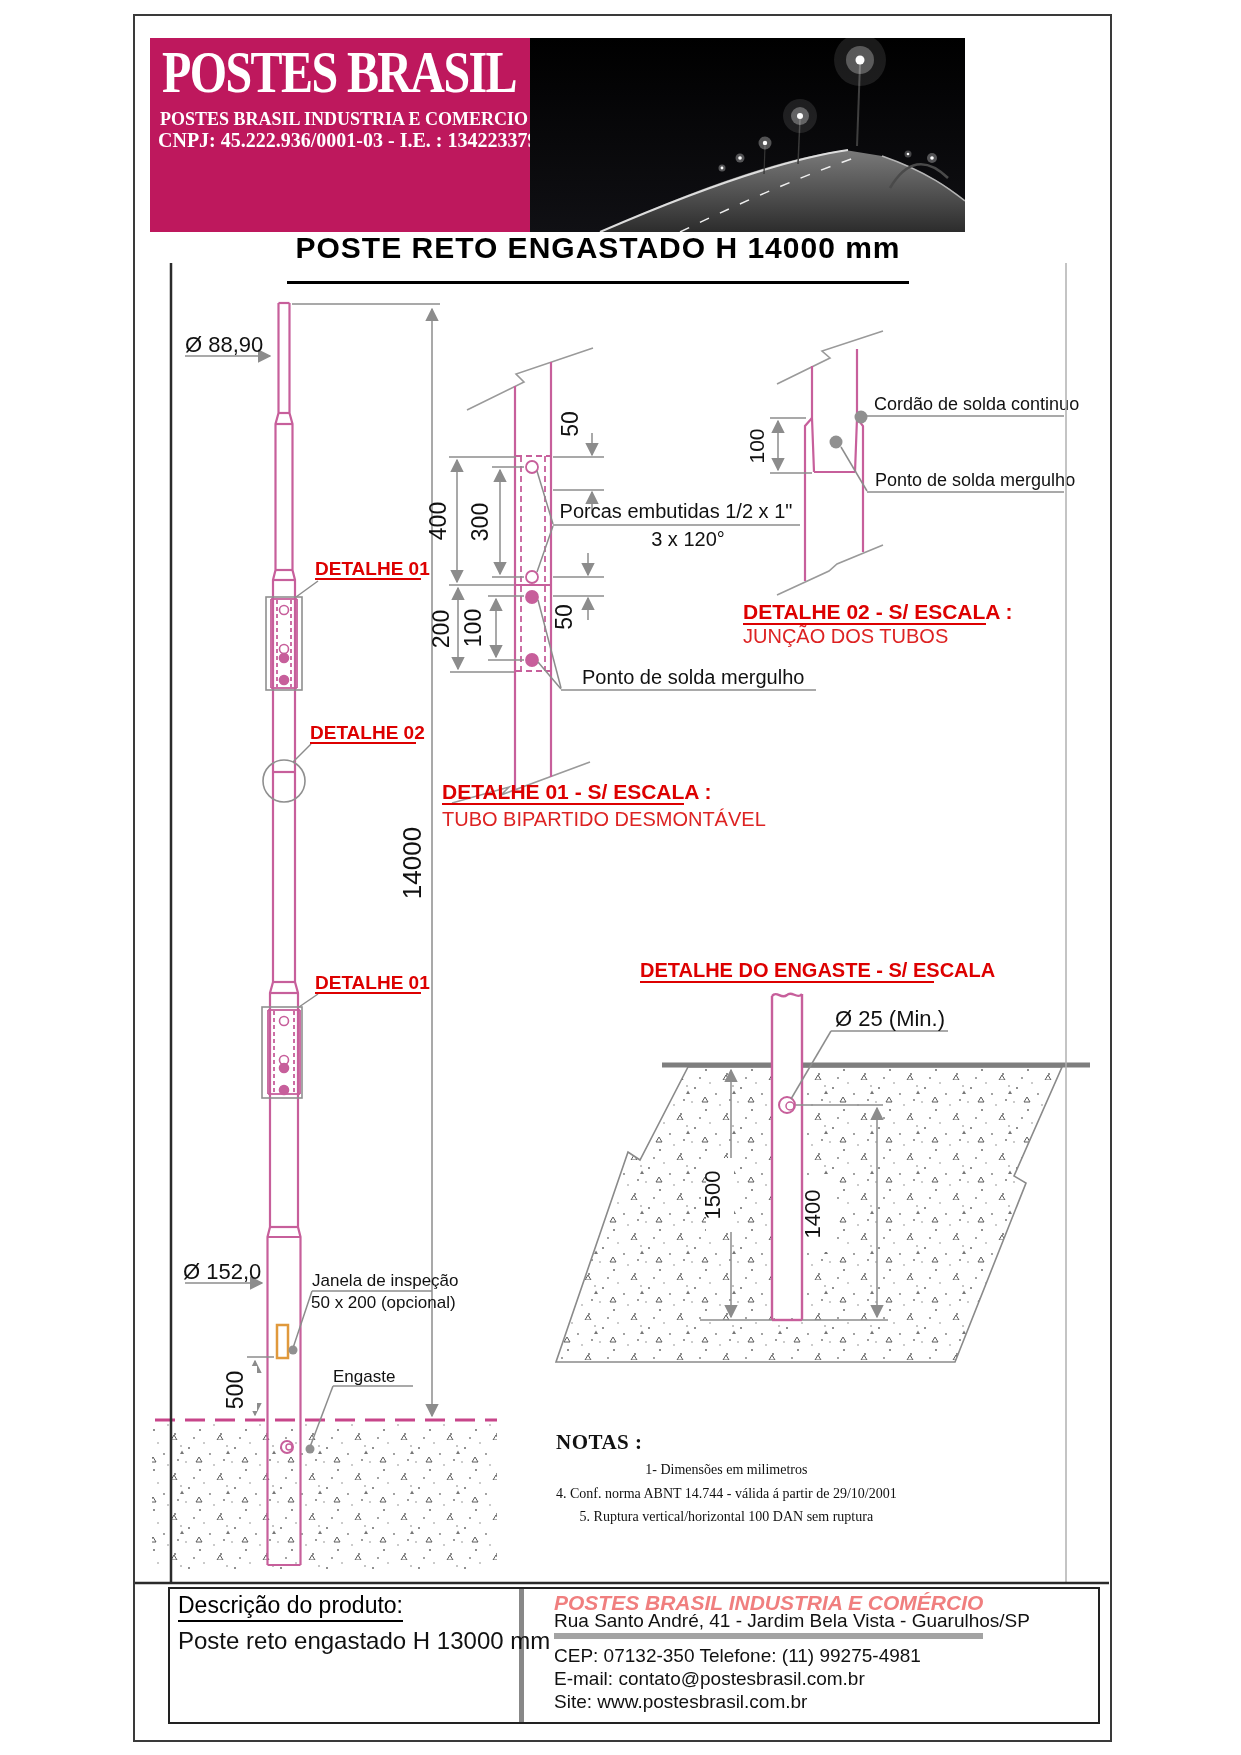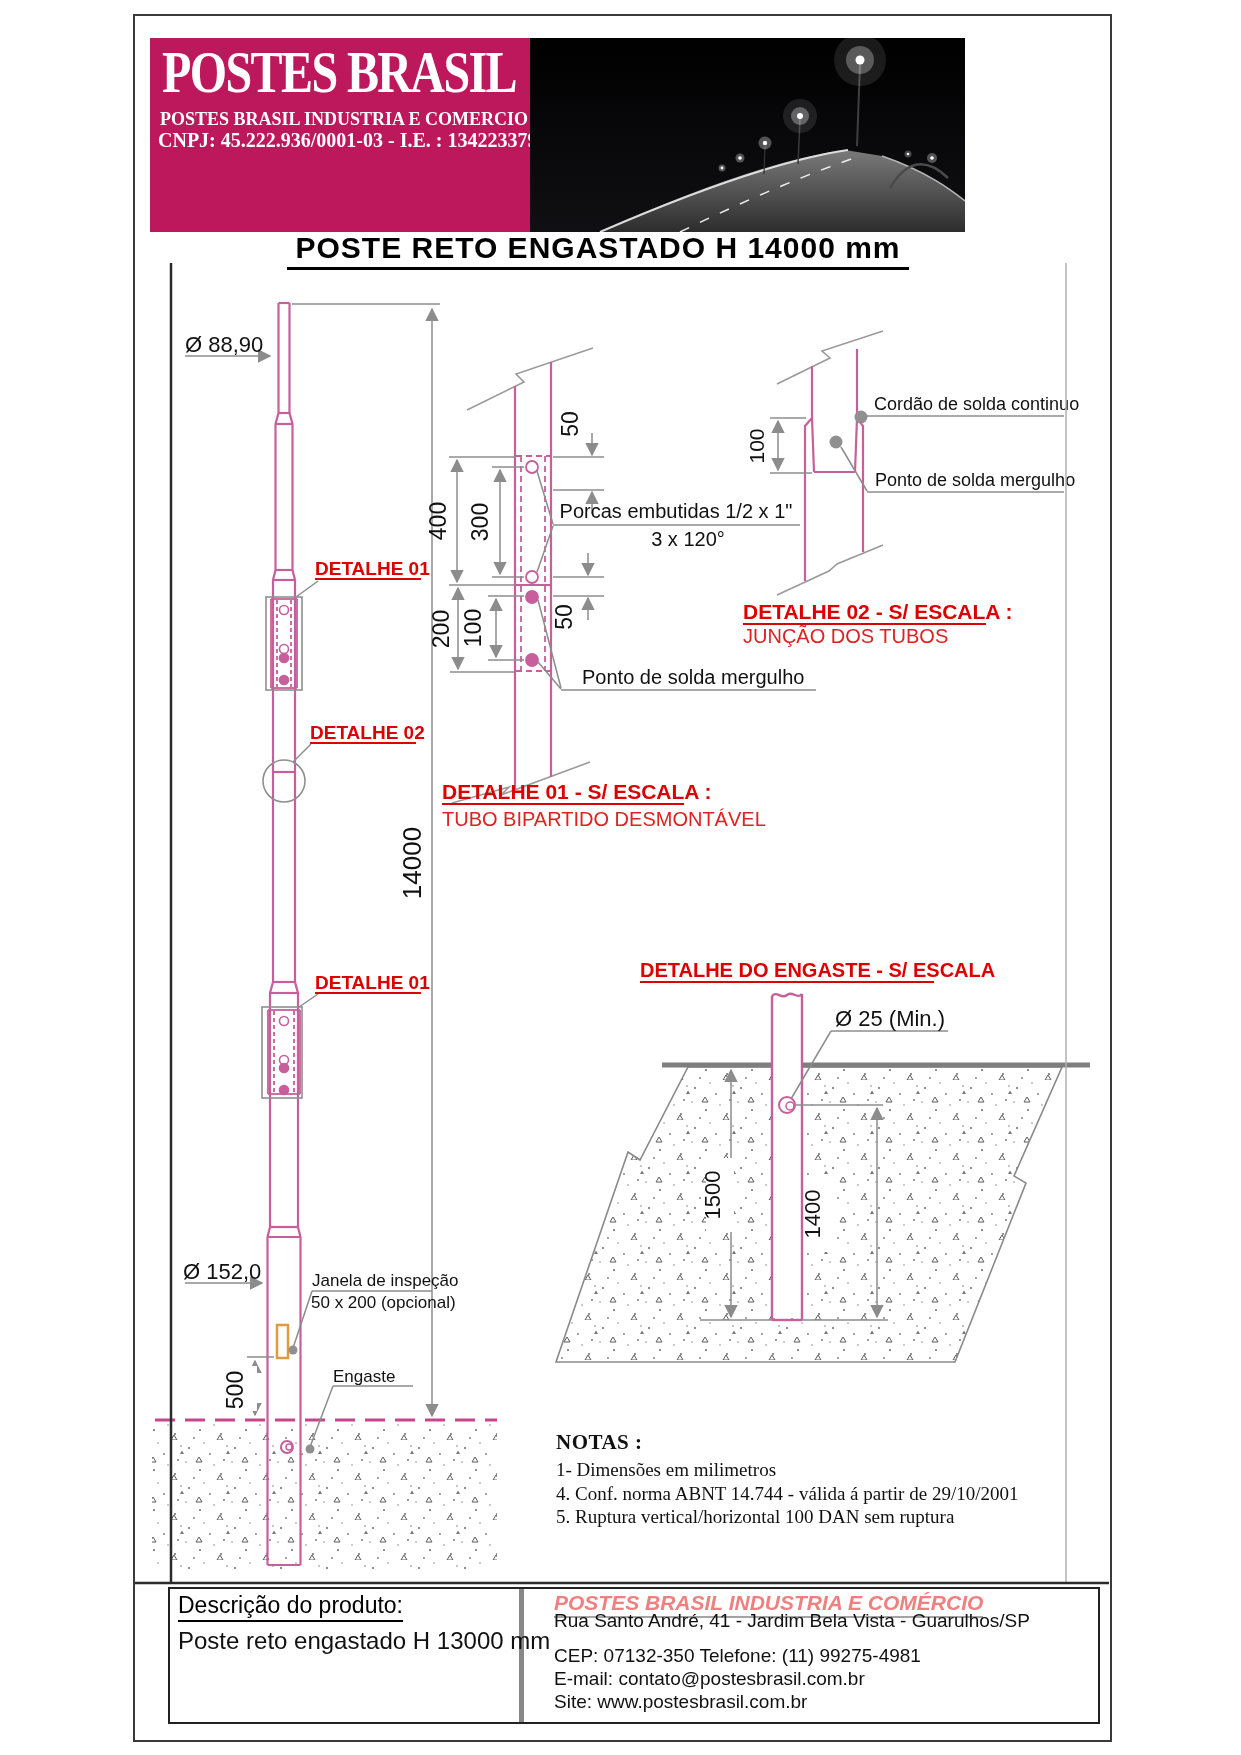--- a/index.html
+++ b/index.html
@@ -7,31 +7,31 @@
   .abs{position:absolute;}
   .page-border{left:133px;top:14px;width:975px;height:1724px;border:2px solid #3a3a3a;}
   
   .banner{left:150px;top:38px;width:815px;height:194px;background:#be185d;overflow:hidden;}
   .brand{left:12px;top:0px;color:#fff;font-family:"Liberation Serif",serif;font-weight:900;font-size:60px;letter-spacing:-2px;transform:scaleX(.8);transform-origin:left top;white-space:nowrap;}
   .brand-sub1{left:10px;top:71px;color:#fff;font-family:"Liberation Serif",serif;font-weight:bold;font-size:18px;white-space:nowrap;}
   .brand-sub2{left:8px;top:91px;color:#fff;font-family:"Liberation Serif",serif;font-weight:bold;font-size:20px;white-space:nowrap;}
   .photo{left:380px;top:0;width:435px;height:194px;}
   
   .title-wrap{left:85px;top:231px;width:1026px;text-align:center;}
-  .title{display:inline-block;font-weight:bold;font-size:30px;letter-spacing:1px;color:#000;border-bottom:3px solid #000;padding:0 8px 2px 8px;white-space:nowrap;}
+  .title{display:inline-block;font-weight:bold;font-size:30px;letter-spacing:1px;color:#000;border-bottom:3px solid #000;padding:0 8px 16px 8px;white-space:nowrap;}
   
   .notes{left:556px;top:1430px;font-family:"Liberation Serif",serif;color:#111;}
   .notes .heading{font-weight:bold;font-size:21px;margin-bottom:3px;letter-spacing:.5px;}
-  .notes .item{font-size:19px;line-height:23.5px;white-space:nowrap;}
+  .notes .item{font-size:14px;line-height:23.5px;white-space:nowrap;text-align:center;}
   
   .footer-box{left:168px;top:1587px;width:928px;height:133px;border:2px solid #222;}
   .footer-divider{left:349px;top:0;width:5px;height:133px;background:#888;}
   .desc-heading{left:8px;top:3px;font-weight:normal;font-size:23px;color:#000;border-bottom:2px solid #000;padding-bottom:1px;white-space:nowrap;display:inline-block;}
   .desc-value{left:8px;top:38px;font-size:24px;color:#111;white-space:nowrap;}
-  .co-name{left:384px;top:2px;font-weight:bold;font-style:italic;font-size:21px;color:#f07f7f;border-bottom:2px solid #a3a3a3;padding-bottom:1px;white-space:nowrap;display:inline-block;}
+  .co-name{left:384px;top:2px;font-weight:bold;font-style:italic;font-size:21px;color:#f07f7f;border-bottom:6px solid #a3a3a3;padding-bottom:18px;white-space:nowrap;display:inline-block;}
   .co-line{left:384px;font-size:19px;color:#111;white-space:nowrap;}
   
   svg text{font-family:"Liberation Sans",sans-serif;fill:#111;}
   text.dim{font-size:23px;}
   text.dim-small{font-size:21px;}
   text.dia{font-size:22px;}
   text.redtag{font-size:19px;font-weight:bold;fill:#dd0000;}
   text.redcap{font-size:21px;font-weight:bold;fill:#dd0000;}
   text.redsub{font-size:20px;fill:#dd2222;}
   text.lbl{font-size:20px;}

